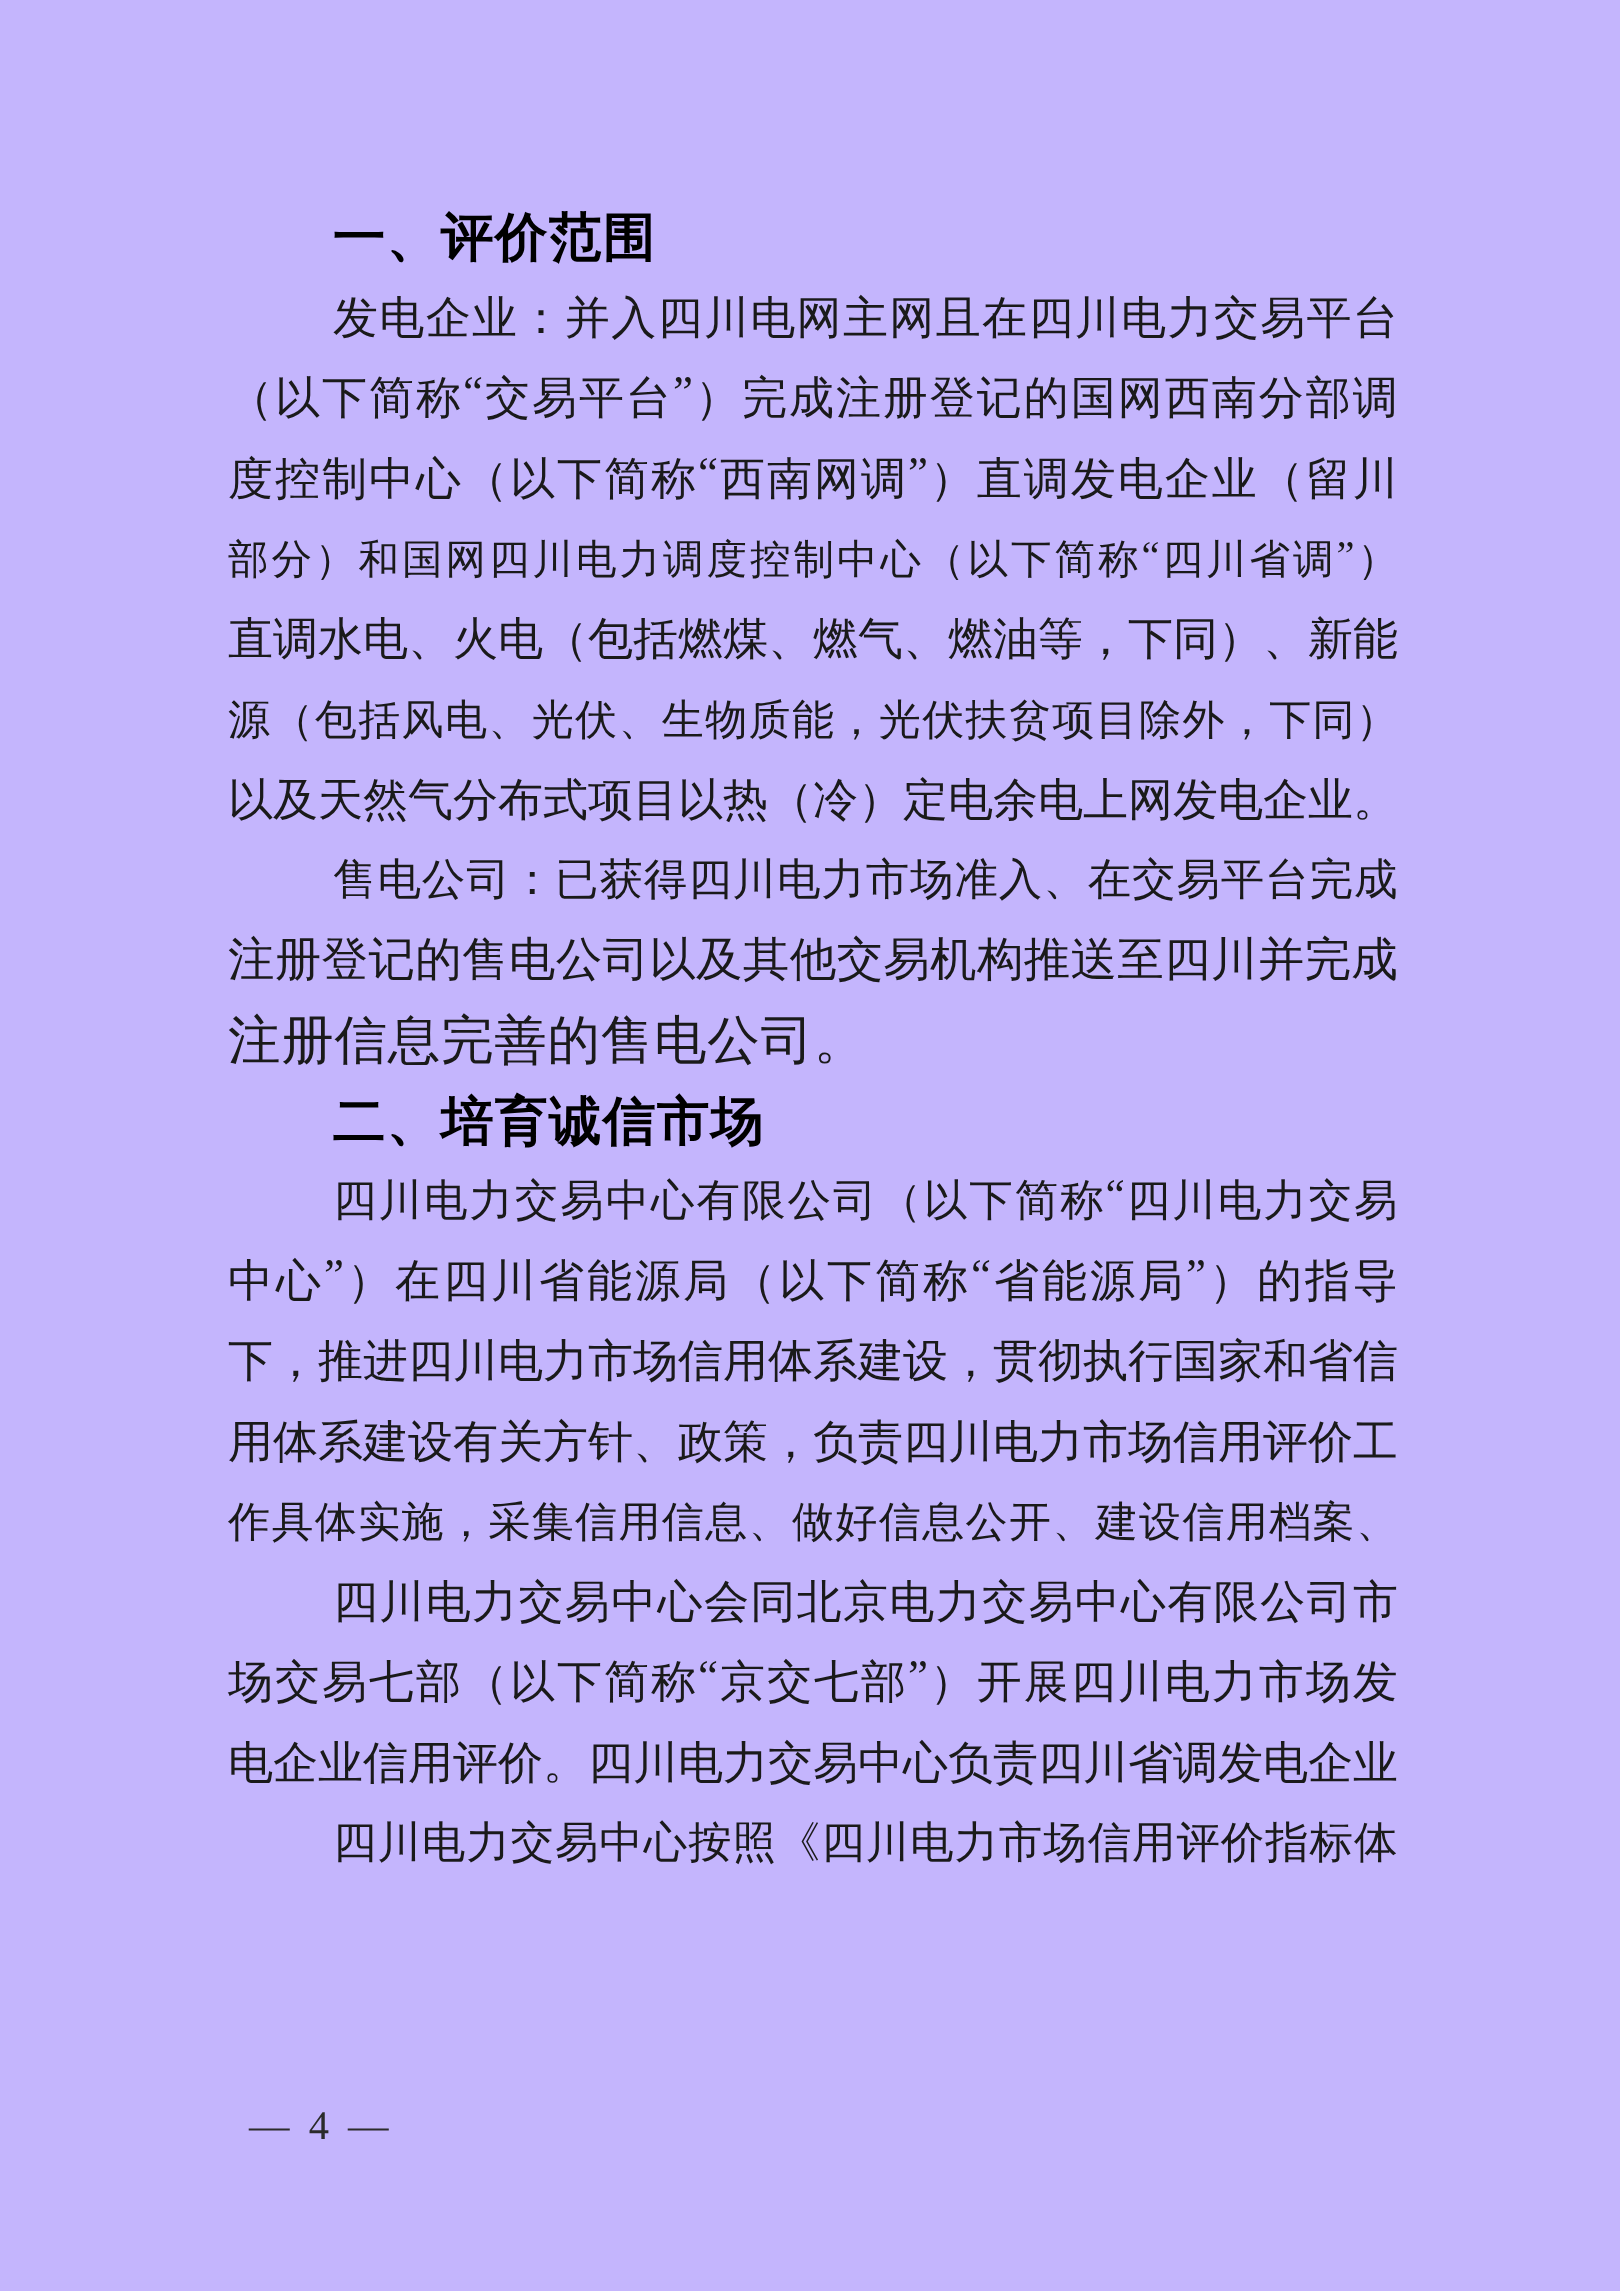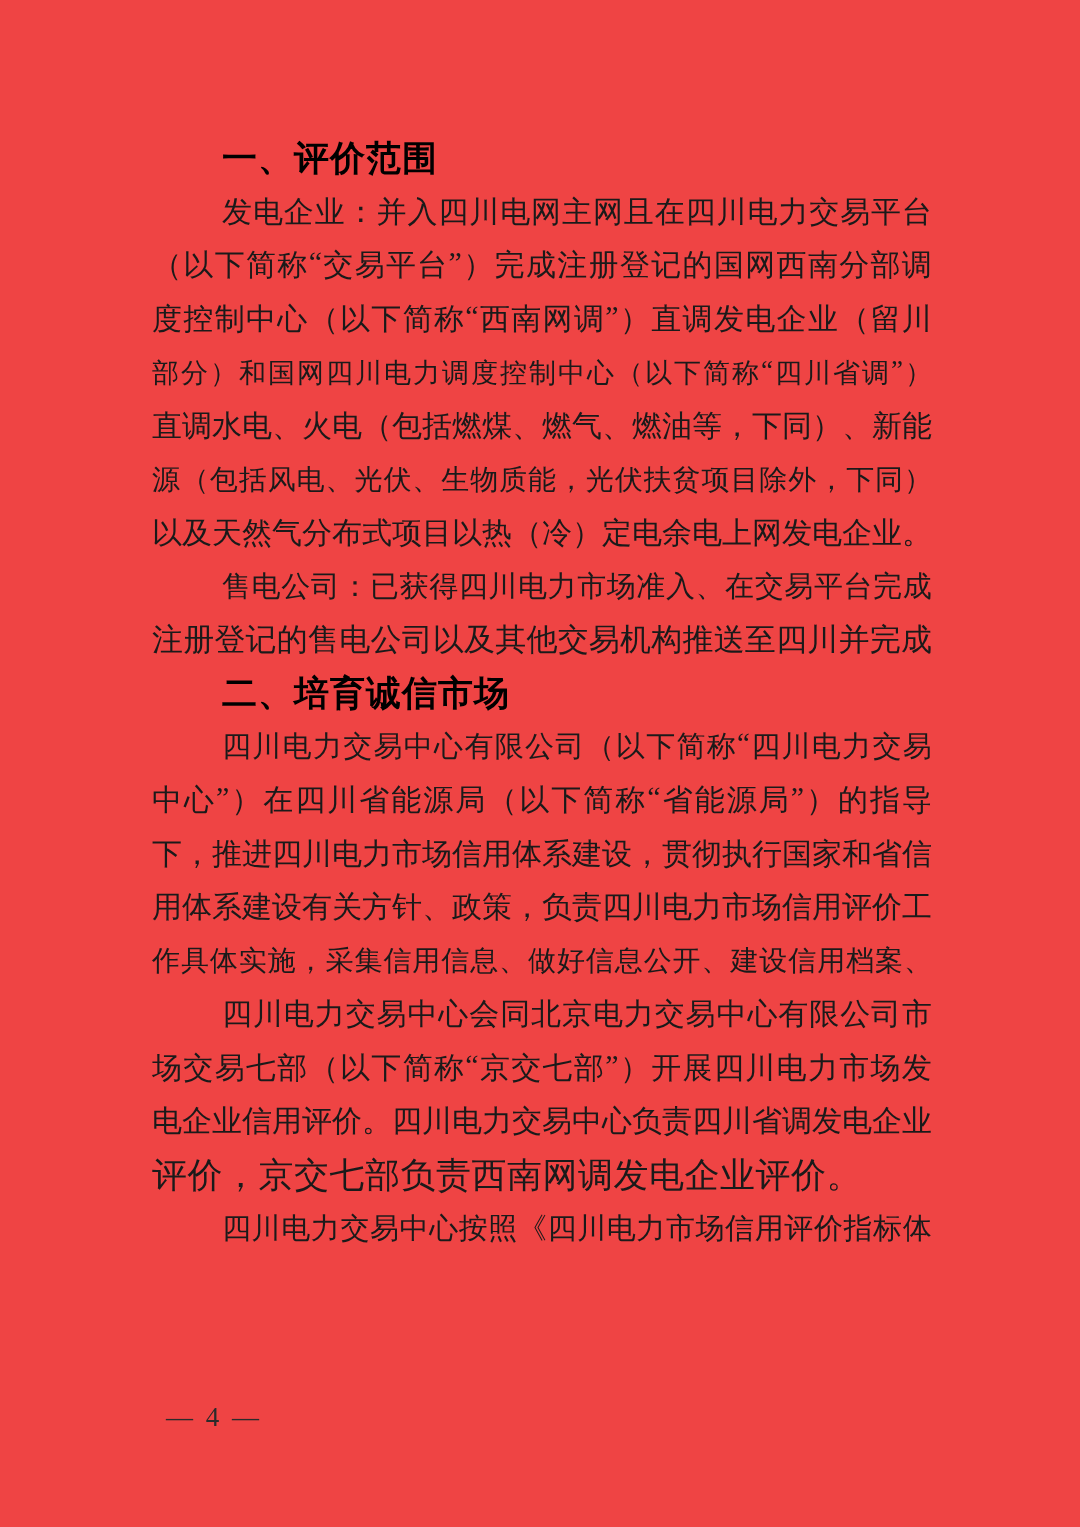--- a/index.html
+++ b/index.html
@@ -61,21 +61,21 @@
     top: 1402px;
     font-family: "Liberation Serif", serif;
     font-size: 27px;
     letter-spacing: 3px;
     color: #2b2b2b;
   }
 </style>
 </head>
 <body>
 
-<div class="page" style="background: #ef4444;">
+<div class="page" style="background: #c4b5fd;">
   <div class="content">
 
   <div class="row h">
       <span class="chars">一、评价范围</span>
     </div>
       <div class="row pj">
       <span class="chars" style="font-size: 30px;">
           <span>发</span>
           <span>电</span>
           <span>企</span>
@@ -334,20 +334,23 @@
           <span>推</span>
           <span>送</span>
           <span>至</span>
           <span>四</span>
           <span>川</span>
           <span>并</span>
           <span>完</span>
           <span>成</span>
         </span>
     </div>
+      <div class="row l">
+      <span class="chars">注册信息完善的售电公司。</span>
+    </div>
       <div class="row h">
       <span class="chars">二、培育诚信市场</span>
     </div>
       <div class="row pj">
       <span class="chars" style="font-size: 29px;">
           <span>四</span>
           <span>川</span>
           <span>电</span>
           <span>力</span>
           <span>交</span>
@@ -573,23 +576,20 @@
           <span>四</span>
           <span>川</span>
           <span>省</span>
           <span>调</span>
           <span>发</span>
           <span>电</span>
           <span>企</span>
           <span>业</span>
         </span>
     </div>
-      <div class="row l">
-      <span class="chars">评价，京交七部负责西南网调发电企业评价。</span>
-    </div>
       <div class="row pj">
       <span class="chars" style="font-size: 29px;">
           <span>四</span>
           <span>川</span>
           <span>电</span>
           <span>力</span>
           <span>交</span>
           <span>易</span>
           <span>中</span>
           <span>心</span>

